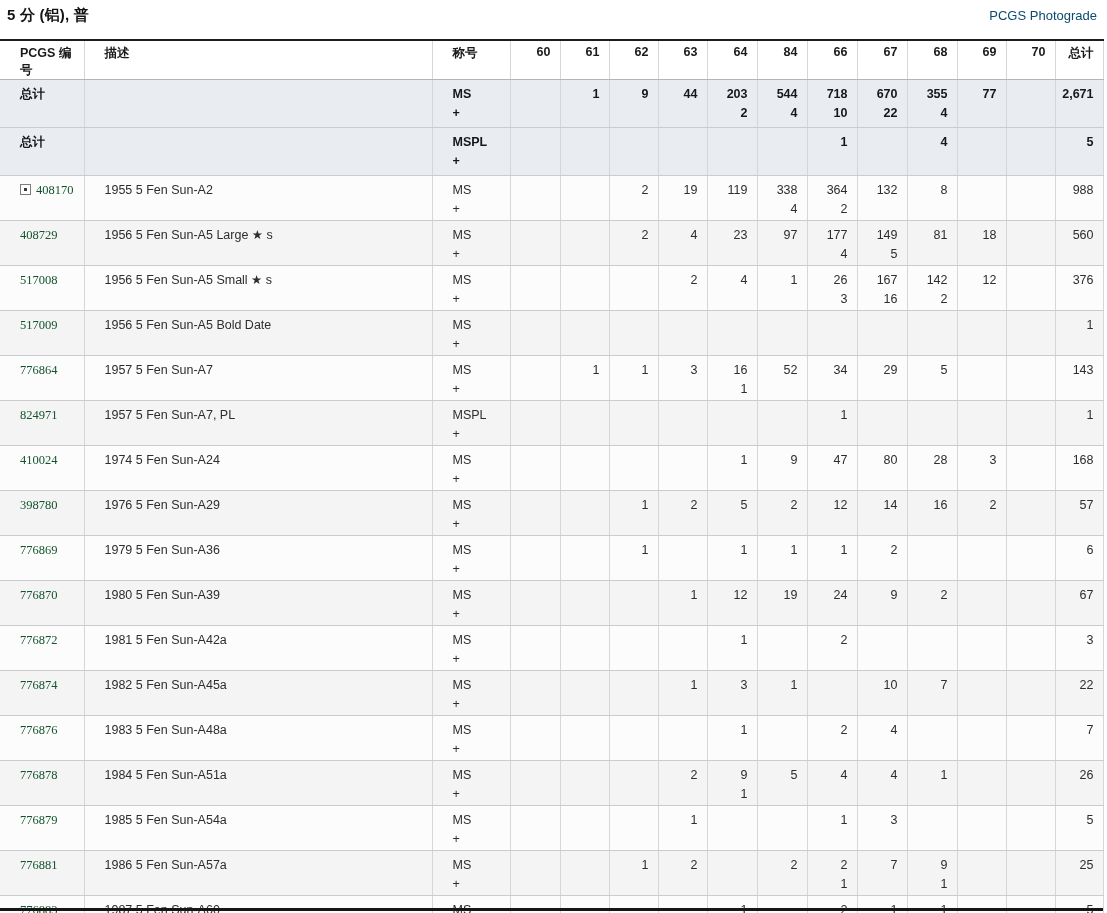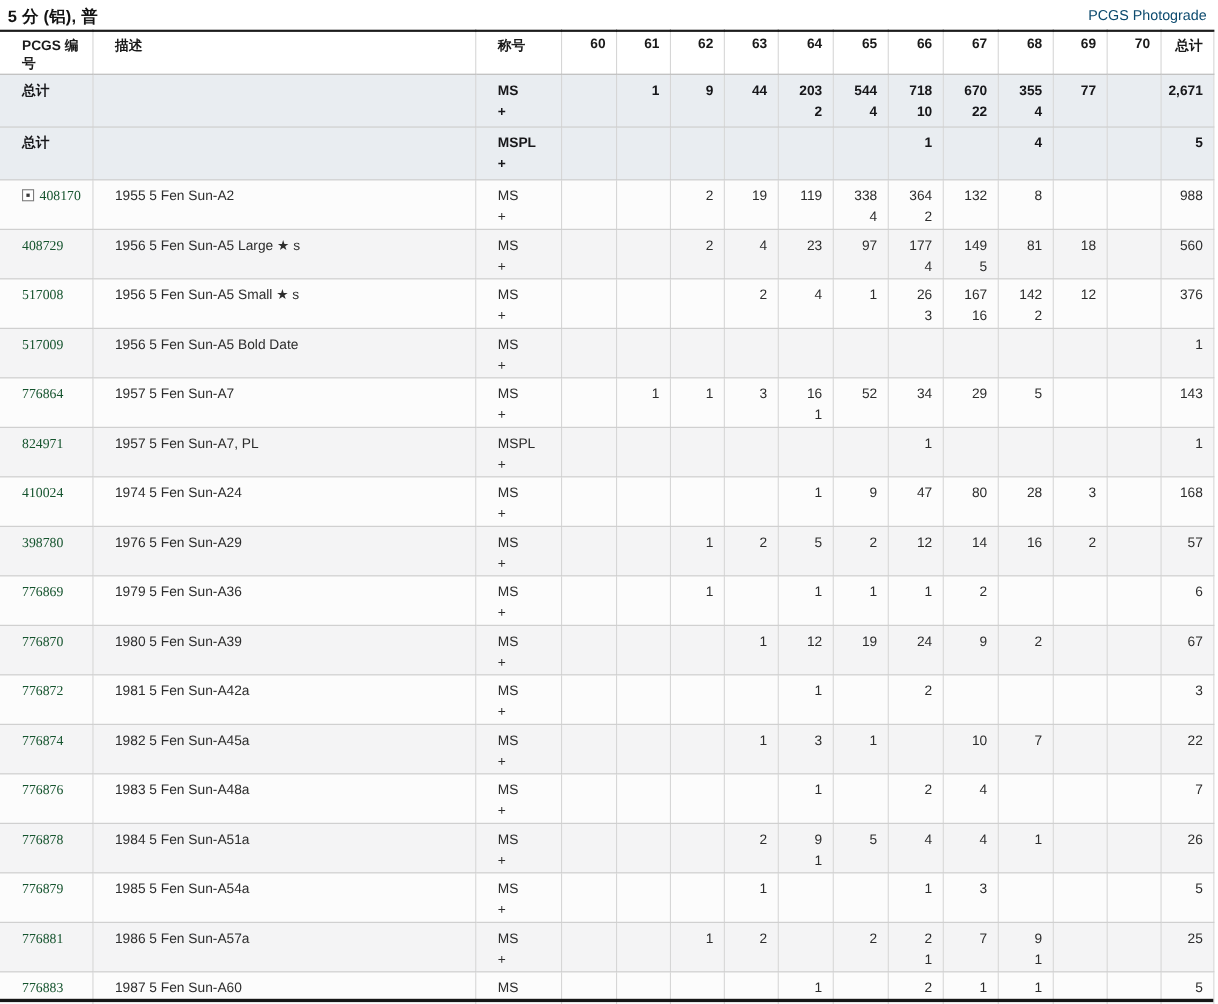--- a/index.html
+++ b/index.html
@@ -1,20 +1,20 @@
 <!DOCTYPE html>
 <html><head>
 <meta charset="utf-8">
 <style>
   * { margin:0; padding:0; box-sizing:border-box; }
   html,body { background:#fff; }
   body { font-family:"Liberation Sans","DejaVu Sans",sans-serif; }
   .page { position:relative; width:1107px; height:913px; background:#fff; overflow:hidden; }
 
-  .titlebar { width:1103px; display:flex; justify-content:space-between; align-items:flex-start; padding:6px 6px 2px 7px; }
+  .titlebar { width:1103px; display:flex; justify-content:space-between; align-items:center; padding:6px 6px 14px 7px; }
   .title { font-size:15px; font-weight:bold; color:#131313; letter-spacing:.2px; }
   .pg-link { font-size:13px; color:#0c4a6e; cursor:pointer; }
 
   table { border-collapse:collapse; table-layout:fixed; width:1103px; border-top:2px solid #1c1c1c; }
   th, td { vertical-align:top; border-right:1px solid #d6d6d6; }
   th { font-size:12.5px; font-weight:bold; color:#1a1a1a; height:22px; padding-top:4px;
        border-bottom:1px solid #b5b5b5; background:#fff; }
   td { font-size:12.5px; color:#2d2d2d; border-bottom:1px solid #cbcbcb; line-height:17px; padding-top:6px; }
   .txt { text-align:left; padding-left:20px; }
   .num { text-align:right; padding-right:9px; }
@@ -64,21 +64,21 @@
       <tr>
         <th class="txt">PCGS 编号</th>
         <th class="txt">描述</th>
         <th class="txt">称号</th>
 
         <th class="num">60</th>
           <th class="num">61</th>
           <th class="num">62</th>
           <th class="num">63</th>
           <th class="num">64</th>
-          <th class="num">65</th>
+          <th class="num">84</th>
           <th class="num">66</th>
           <th class="num">67</th>
           <th class="num">68</th>
           <th class="num">69</th>
           <th class="num">70</th>
           <th class="num">总计</th>
       </tr>
     </thead>
     <tbody>
         <tr class="totals">

